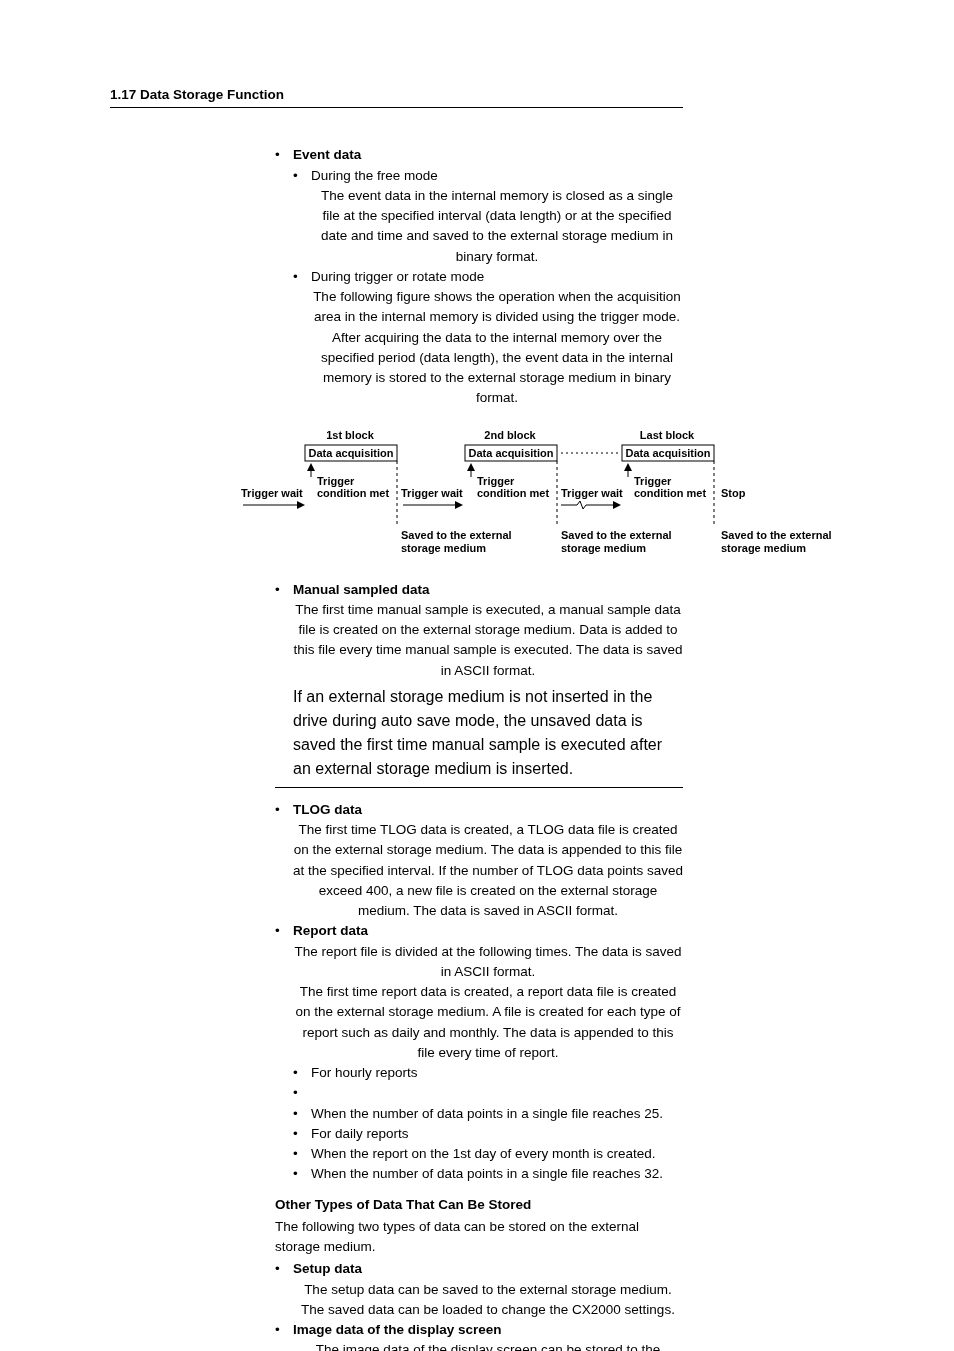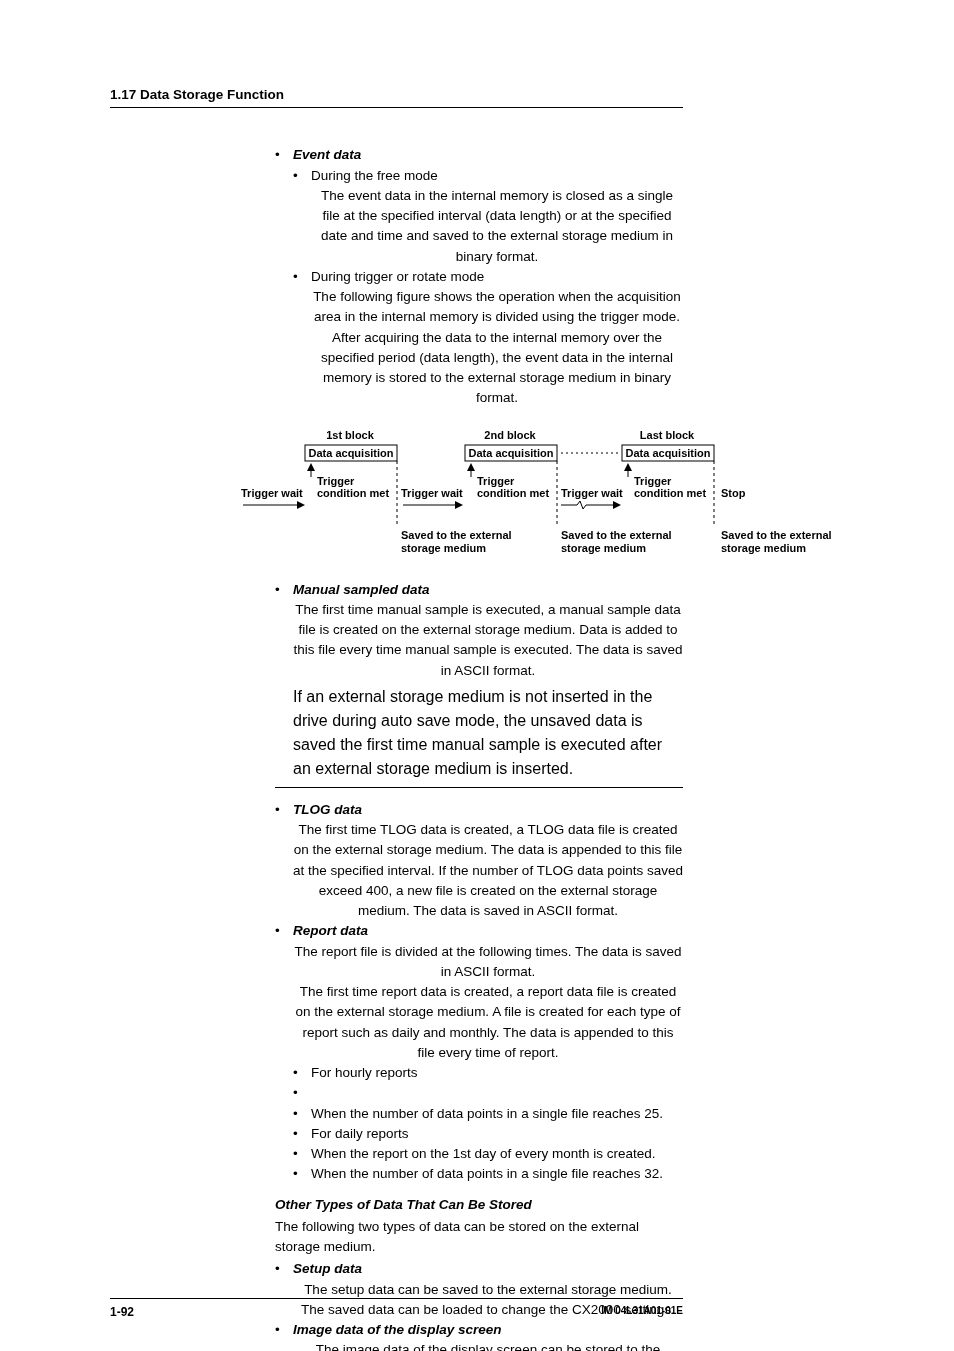--- a/index.html
+++ b/index.html
@@ -32,21 +32,20 @@
     display: flex;
     align-items: flex-start;
   }
   .dot {
     width: 18px;
     flex-shrink: 0;
     text-align: left;
   }
   .bold {
     font-weight: bold;
-    font-style: italic;
   }
   .nested {
     padding-left: 18px;
   }
   .nested .dot {
     width: 18px;
   }
   .nested-content {
     padding-left: 18px;
     text-align: center;
@@ -263,17 +262,13 @@
     <div class="nested-content">The setup data can be saved to the external storage medium.  The saved data can be loaded to change the CX2000 settings.</div>
 
     <div class="bullet-row">
       <div class="dot">•</div>
       <div class="bold">Image data of the display screen</div>
     </div>
     <div class="nested-content">The image data of the display screen can be stored to the external storage medium in PNG format.</div>
 
   </div>
 
-  <div class="footer">
-    <div class="pnum">1-92</div>
-    <div class="doc">IM 04L31A01-01E</div>
-  </div>
 </div>
 
 </body></html>

